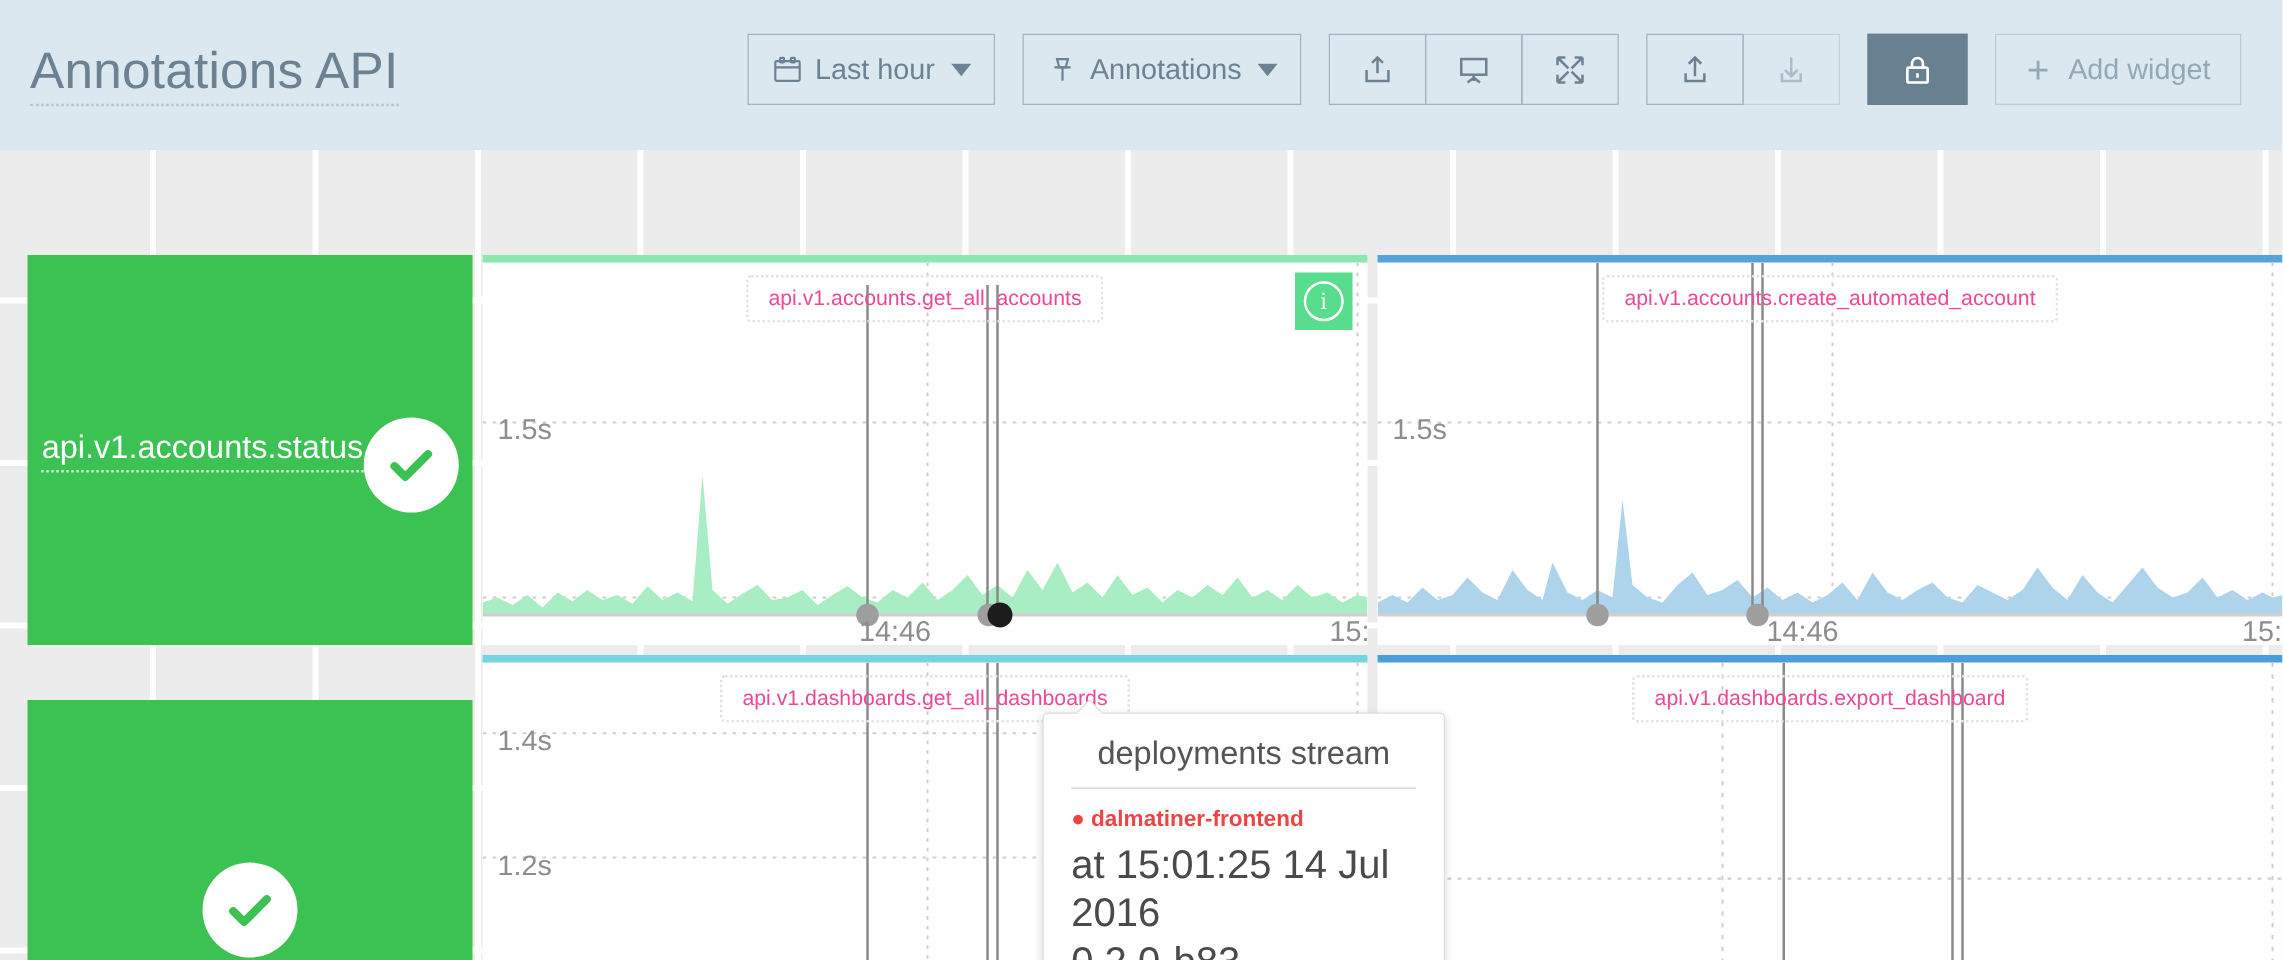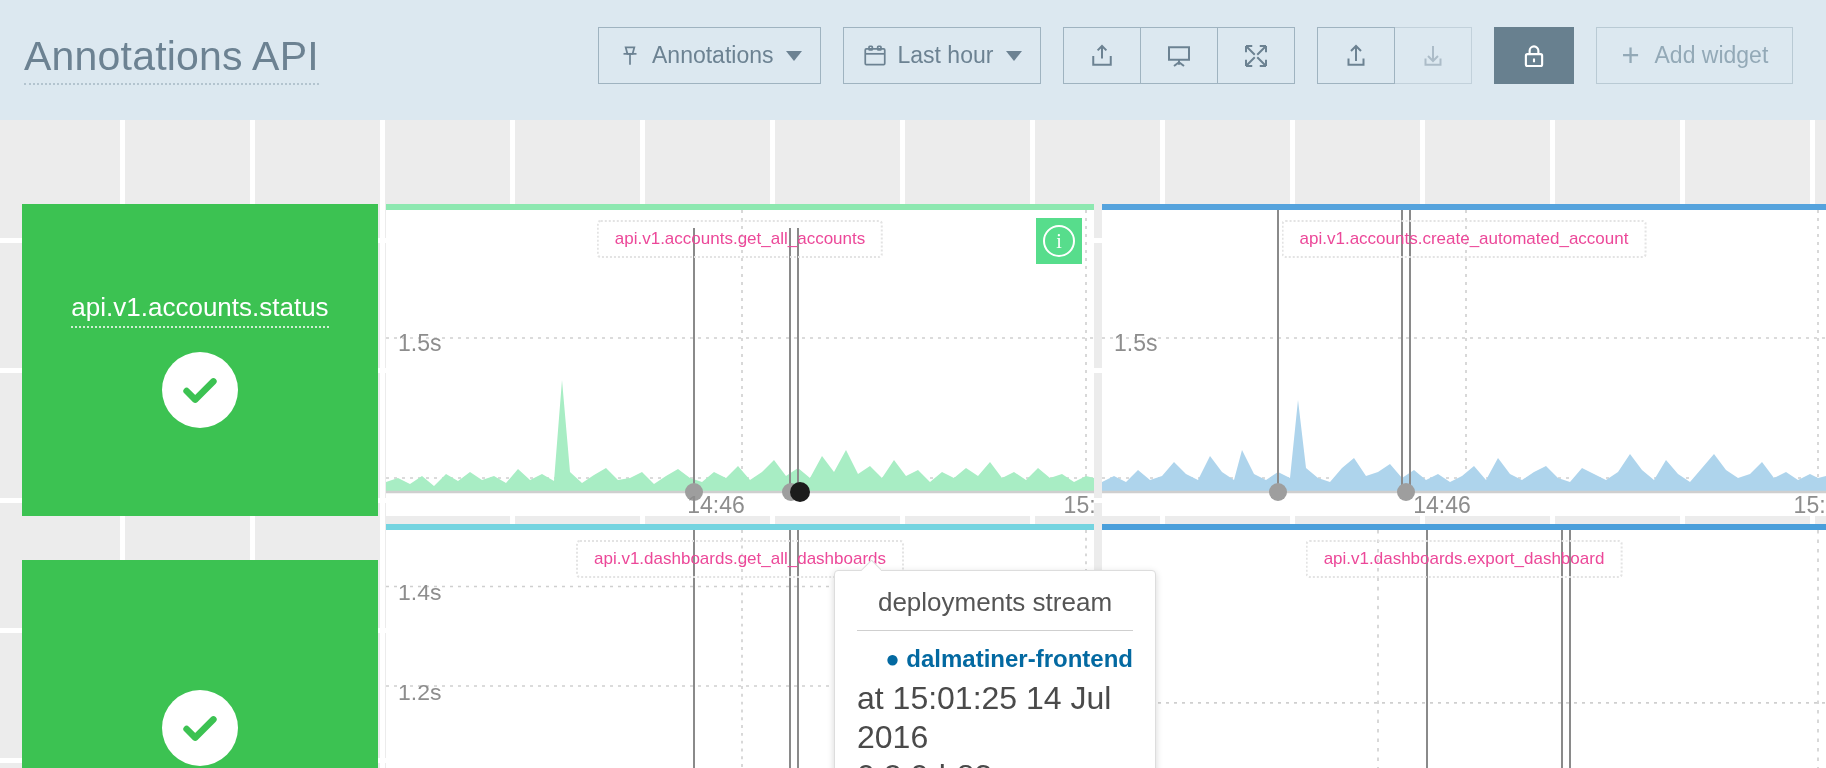--- a/index.html
+++ b/index.html
@@ -78,21 +78,21 @@
   
   .widget {
     position: absolute;
     background: #ffffff;
     border-top: 6px solid #cccccc;
     overflow: hidden;
   }
   .status-tile {
     position: absolute;
     background: #3cc252;
-    display: flex; flex-direction: column;
+    display: flex; flex-direction: row;
     align-items: center; justify-content: center;
     overflow: hidden;
   }
   .status-title {
     color: #ffffff; font-size: 26px;
     border-bottom: 2px dotted rgba(255,255,255,0.75);
     padding-bottom: 3px;
     white-space: nowrap;
     cursor: text;
   }
@@ -150,55 +150,55 @@
     content: ""; position: absolute; left: 2px; top: 3px;
     width: 16px; height: 16px; background: #ffffff;
     border-left: 1px solid #dddddd; border-top: 1px solid #dddddd;
     transform: rotate(45deg);
   }
   .tt-header {
     text-align: center; font-size: 26px; color: #555555;
     border-bottom: 1px solid #cfcfcf;
     padding-bottom: 12px; margin-bottom: 14px;
   }
-  .tt-name { font-size: 24px; font-weight: bold; color: #0369a1; margin-bottom: 6px; text-align: right; }
+  .tt-name { font-size: 18px; font-weight: bold; color: #ef4444; margin-bottom: 6px; }
   .tt-line { font-size: 32px; color: #4a4a4a; line-height: 1.22; }
 </style>
 </head>
 <body>
 
 <div class="app">
 
   <div class="header">
     <div class="dash-title">Annotations API</div>
 
     <div class="toolbar">
-
-      <button class="btn">
-        <span class="ico">
-          <svg width="26" height="26" viewBox="0 0 24 24" fill="none" stroke="#6c8292" stroke-width="1.6">
-            <path d="M8 4h8l-1.6 6H9.6L8 4z"></path>
-            <line x1="6" y1="10" x2="18" y2="10"></line>
-            <line x1="12" y1="10" x2="12" y2="20"></line>
-          </svg>
-        </span>
-        <span>Annotations</span>
-        <span class="caret"></span>
-      </button>
 
       <button class="btn">
         <span class="ico">
           <svg width="26" height="26" viewBox="0 0 24 24" fill="none" stroke="#6c8292" stroke-width="1.6">
             <rect x="3" y="5.5" width="18" height="14.5" rx="1"></rect>
             <line x1="3" y1="10" x2="21" y2="10"></line>
             <rect x="6.5" y="3" width="3" height="3.4" rx="0.6"></rect>
             <rect x="14.5" y="3" width="3" height="3.4" rx="0.6"></rect>
           </svg>
         </span>
         <span>Last hour</span>
+        <span class="caret"></span>
+      </button>
+
+      <button class="btn">
+        <span class="ico">
+          <svg width="26" height="26" viewBox="0 0 24 24" fill="none" stroke="#6c8292" stroke-width="1.6">
+            <path d="M8 4h8l-1.6 6H9.6L8 4z"></path>
+            <line x1="6" y1="10" x2="18" y2="10"></line>
+            <line x1="12" y1="10" x2="12" y2="20"></line>
+          </svg>
+        </span>
+        <span>Annotations</span>
         <span class="caret"></span>
       </button>
 
       <div class="btn-group">
         <button class="btn icon-only">
           <span class="ico">
             <svg width="30" height="30" viewBox="0 0 24 24" fill="none" stroke="#6c8292" stroke-width="1.6">
               <path d="M5 12v7h14v-7"></path>
               <path d="M12 14V4"></path>
               <path d="M8.5 7.5L12 4l3.5 3.5"></path>

